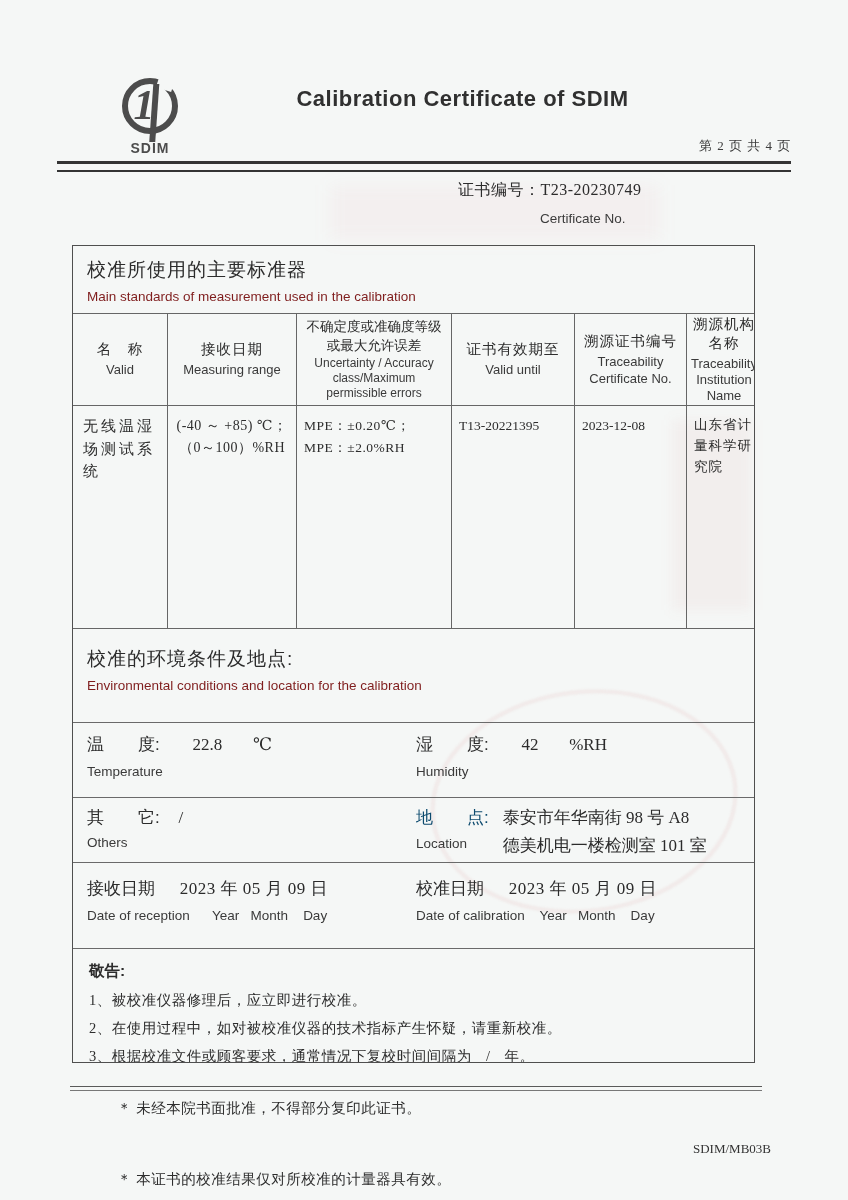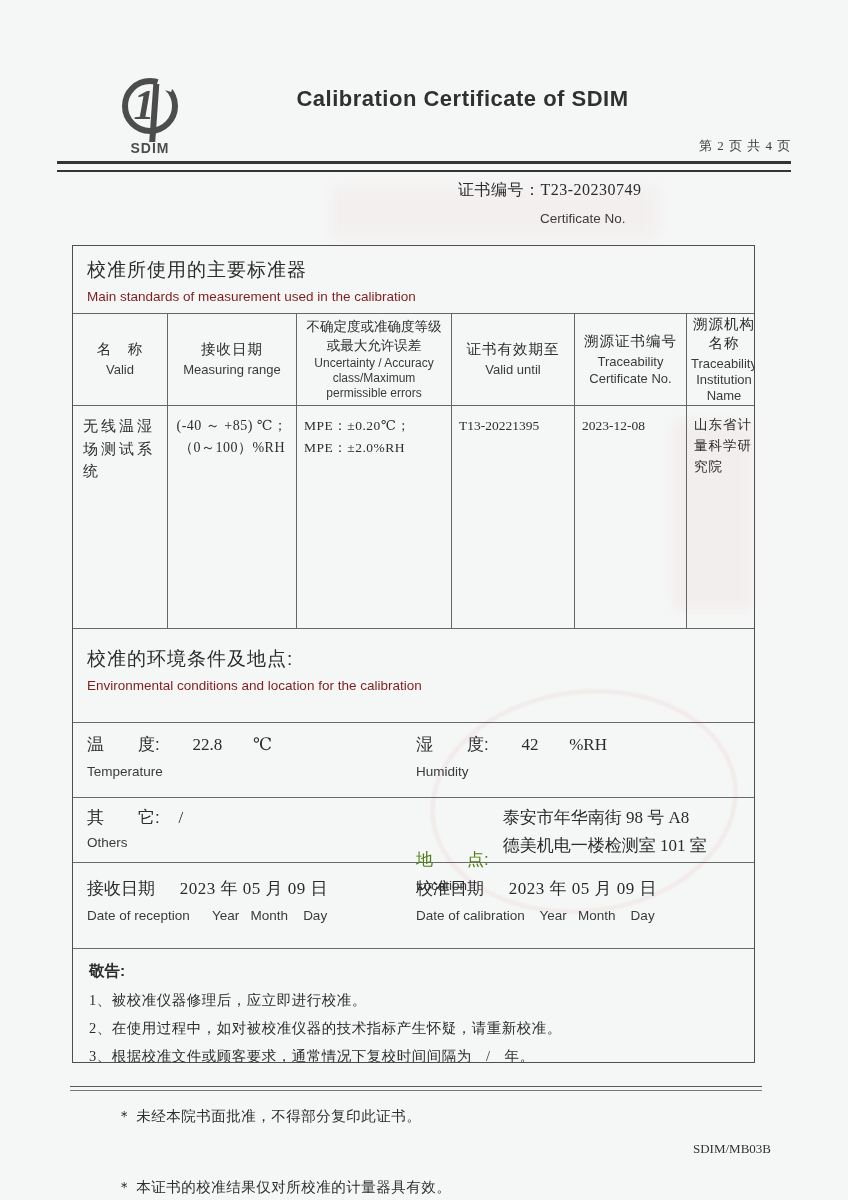--- a/index.html
+++ b/index.html
@@ -69,40 +69,40 @@
   .dates-row{height:86px;}
   .fld{position:absolute; top:10px; left:14px;}
   .fld.right{left:343px;}
   .fl-line{font-size:17px; color:#2b2b2b;}
   .fl-line .val{font-family:"Liberation Serif","DejaVu Serif",serif; margin-left:28px;}
   .fl-line .unit{font-family:"Liberation Serif","DejaVu Serif",serif; margin-left:26px;}
   .fl-en{font-size:13.5px; color:#3a3a3a; margin-top:8px;}
   .others-row .fld{top:8px;}
   .others-row .fl-en{margin-top:6px;}
   .loc-grid{display:grid; grid-template-columns:auto auto; column-gap:14px;}
-  .loc-l1{font-size:17px; color:#4d7c0f;margin-top:42px;}
+  .loc-l1{font-size:17px; color:#0c4a6e;}
   .loc-l2{font-size:13.5px; color:#3a3a3a; margin-top:7px;}
   .loc-v{font-family:"Liberation Serif","DejaVu Serif",serif; font-size:17px; color:#2b2b2b;}
   .loc-v2{margin-top:5px;}
   .dates-row .fld{top:14px;}
   .date-line{font-size:17px; color:#2b2b2b;}
   .date-line .val{font-family:"Liberation Serif","DejaVu Serif",serif; margin-left:20px; letter-spacing:.5px;}
 
   
   .notice{box-sizing:border-box; padding:12px 16px 0;}
   .notice-title{font-size:15.5px; font-weight:600; color:#2c2c2c;}
   .notice-item{font-family:"Liberation Serif","DejaVu Serif",serif; font-size:14.5px; color:#2d2d2d;
                margin-top:9px; letter-spacing:.5px;}
   .gap-underline{border-bottom:1px solid #444; white-space:pre; padding:0 10px;}
 
   
   .rule-bottom{position:absolute; left:70px; top:1086px; width:692px; height:3px;
                border-top:1.5px solid #5a5a5a; border-bottom:1px solid #787878;}
   .foot-note{position:absolute; left:117px; font-family:"Liberation Serif","DejaVu Serif",serif;
-             font-size:14.5px; color:#2d2d2d; letter-spacing:.5px;margin-top:8px;}
+             font-size:14.5px; color:#2d2d2d; letter-spacing:.5px;}
   .fn1{top:1099px;}
   .fn2{top:1170px;}
   .form-code{position:absolute; left:655px; top:1141px; width:116px; text-align:right;
              font-family:"Liberation Serif","DejaVu Serif",serif; font-size:13px; color:#333;}
 </style>
 </head>
 <body>
 
 <div class="page">
 

